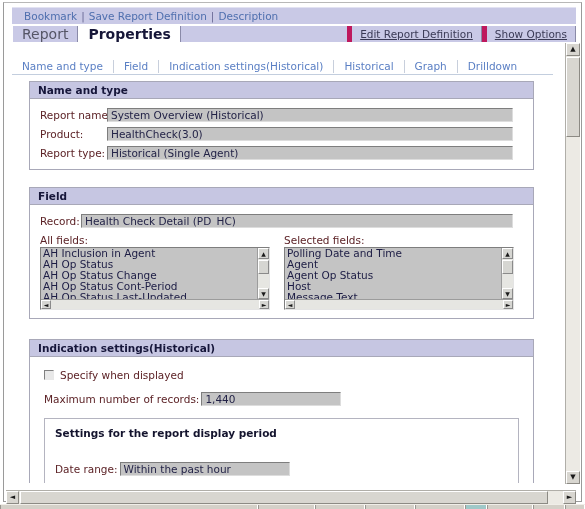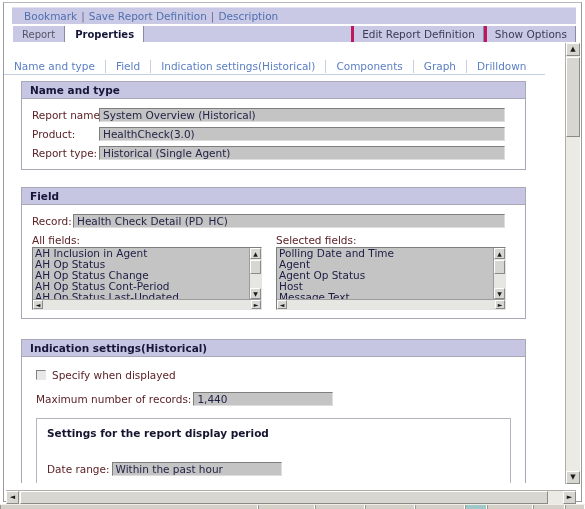--- a/index.html
+++ b/index.html
@@ -59,21 +59,21 @@
   
   .tabstrip {
     position: absolute;
     left: 12px; top: 26px;
     width: 564px; height: 16px;
     background: #c9c9e6;
     display: flex;
     align-items: stretch;
   }
   .tab {
-    font-size: 10px;
+    font-size: 14px;
     display: flex; align-items: center;
     padding: 0 9px;
     color: #555566;
     background: #c9c9e6;
     border-left: 1px solid #ffffff;
     border-right: 1px solid #8a8aa8;
     cursor: pointer;
   }
   .tab.active {
     background: #ffffff;
@@ -81,29 +81,30 @@
     font-weight: bold;
     border-right: 1px solid #8a8aa8;
   }
   .tab-spacer { flex: 1; background: #c9c9e6; }
   .tab-right {
     font-size: 10.5px;
     display: flex; align-items: center;
     padding: 0 8px;
     color: #3a3a55;
     background: #c9c9e6;
-    border-left: 3px solid #be185d;
+    border-left: 5px solid #be185d;
     border-right: 1px solid #8a8aa8;
     cursor: pointer;
+    text-decoration: underline;
   }
 
   
   .content {
     position: absolute;
-    left: 4px; top: 43px;
+    left: 12px; top: 43px;
     width: 564px; height: 456px;
     background: #ffffff;
     border-top: 1px solid #ffffff;
     overflow: hidden;
   }
 
   
   .navrow {
     position: absolute;
     left: 0; top: 14px;
@@ -385,21 +386,21 @@
 
   <div class="content">
 
     <div class="navrow">
       <div class="navlink">Name and type</div>
       <div class="navdiv"></div>
       <div class="navlink">Field</div>
       <div class="navdiv"></div>
       <div class="navlink">Indication settings(Historical)</div>
       <div class="navdiv"></div>
-      <div class="navlink">Components</div>
+      <div class="navlink">Historical</div>
       <div class="navdiv"></div>
       <div class="navlink">Graph</div>
       <div class="navdiv"></div>
       <div class="navlink">Drilldown</div>
       <div class="navfill"></div>
     </div>
 
     <div class="scrollregion">
 
       <div class="panel" style="top:4px;">

